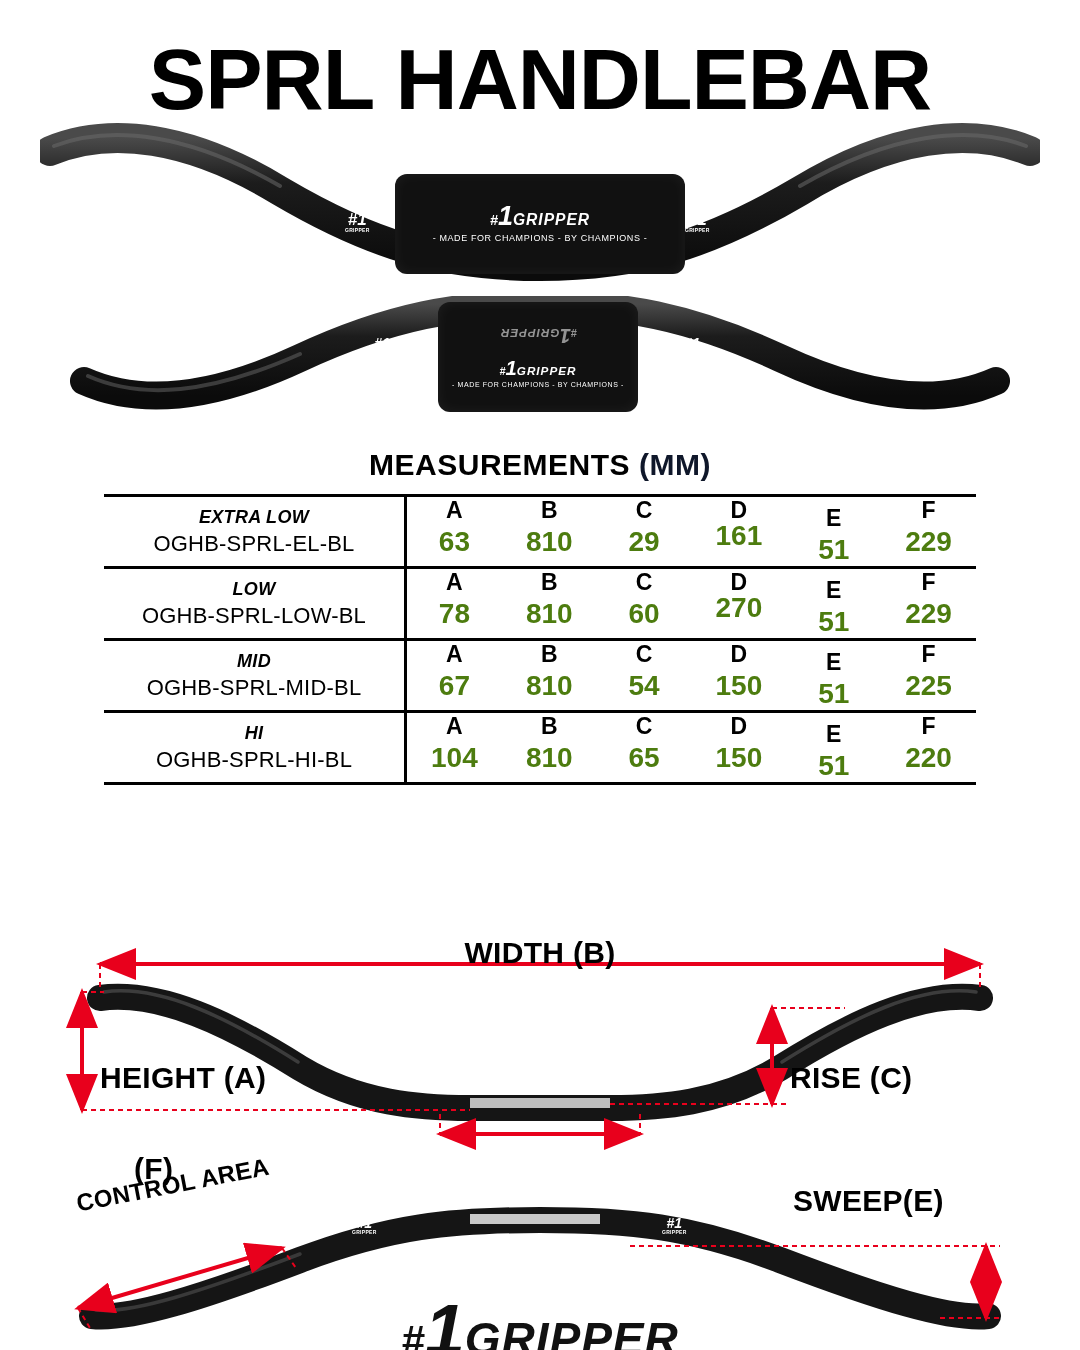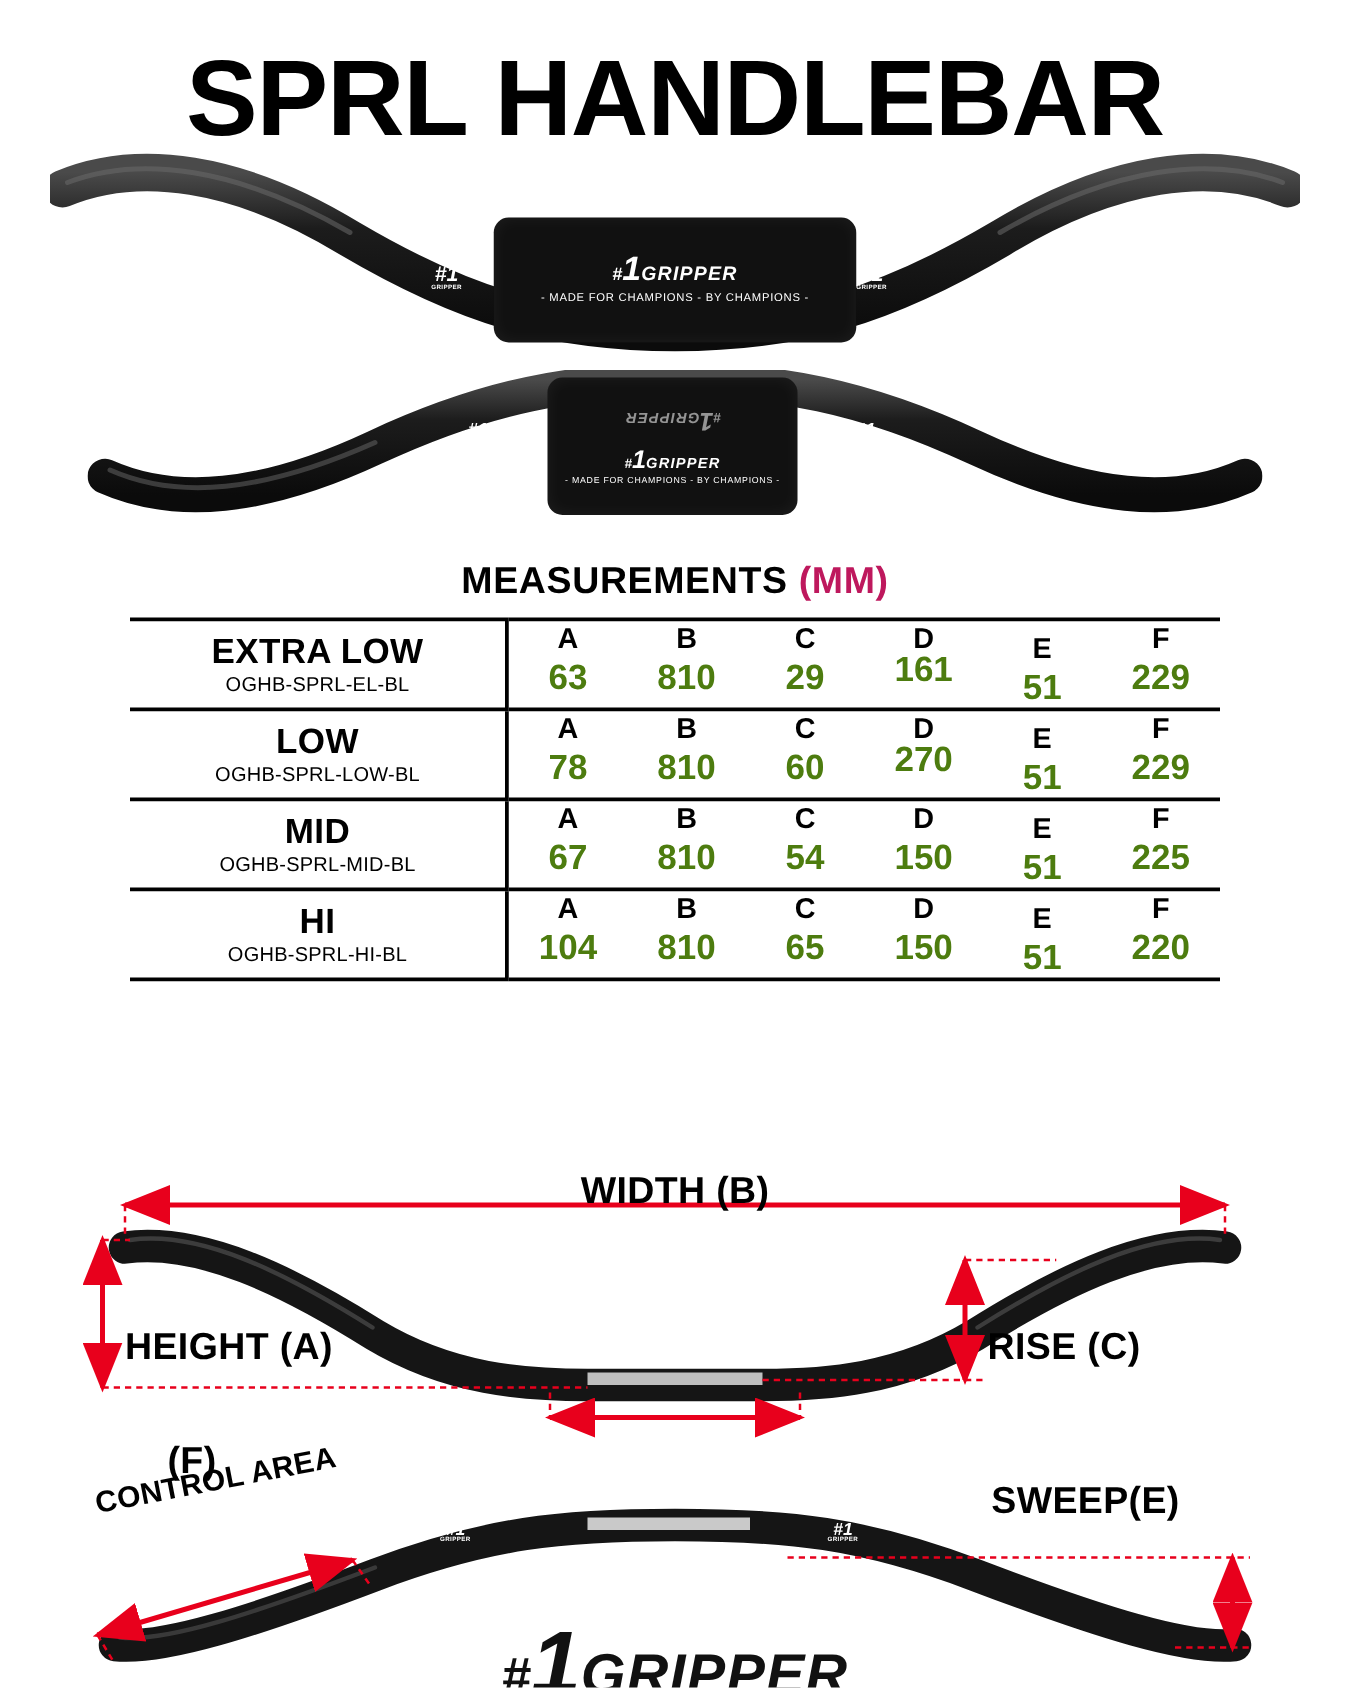--- a/index.html
+++ b/index.html
@@ -39,32 +39,32 @@
     position:absolute;color:#fff;font-weight:bold;font-style:italic;
     font-size:17px;line-height:1;text-align:center;
   }
   .tiny-logo small{display:block;font-size:5px;font-style:normal;letter-spacing:.3px;}
 
   
   .meas-head{
     position:absolute;top:420px;left:0;width:1080px;text-align:center;
     font-size:30px;font-weight:bold;letter-spacing:.5px;
   }
-  .meas-head .mm{color:#be185d;text-align:center;}
+  .meas-head .mm{color:#0f172a;text-align:center;}
 
   
   .tbl{position:absolute;top:466px;left:104px;width:872px;border-collapse:collapse;}
   .tbl td{padding:0;vertical-align:middle;}
   .rowline{border-top:3px solid #000;}
   .rowline-last{border-bottom:3px solid #000;}
   .namecell{
     width:300px;text-align:center;border-right:3px solid #000;padding:9px 4px 11px 4px;
   }
-  .namecell .nm{font-size:28px;font-weight:bold;letter-spacing:.3px;}
-  .namecell .sku{font-size:16px;margin-top:3px;letter-spacing:.2px;}
+  .namecell .nm{font-size:18px;font-weight:bold;letter-spacing:.3px;font-style:italic;}
+  .namecell .sku{font-size:22px;margin-top:3px;letter-spacing:.2px;}
   .valcell{padding:6px 0 8px 0;}
   .vals{display:flex;width:100%;}
   .vcol{flex:1;text-align:center;}
   .vcol .lbl{font-size:23px;font-weight:bold;}
   .vcol .num{font-size:28px;font-weight:bold;color:#4d7c0f;margin-top:2px;}
   .vcol.up .num{margin-top:-4px;}
   .vcol.dn .lbl{margin-top:8px;}
 
   
   .diag1{position:absolute;top:900px;left:0;width:1080px;height:250px;}

